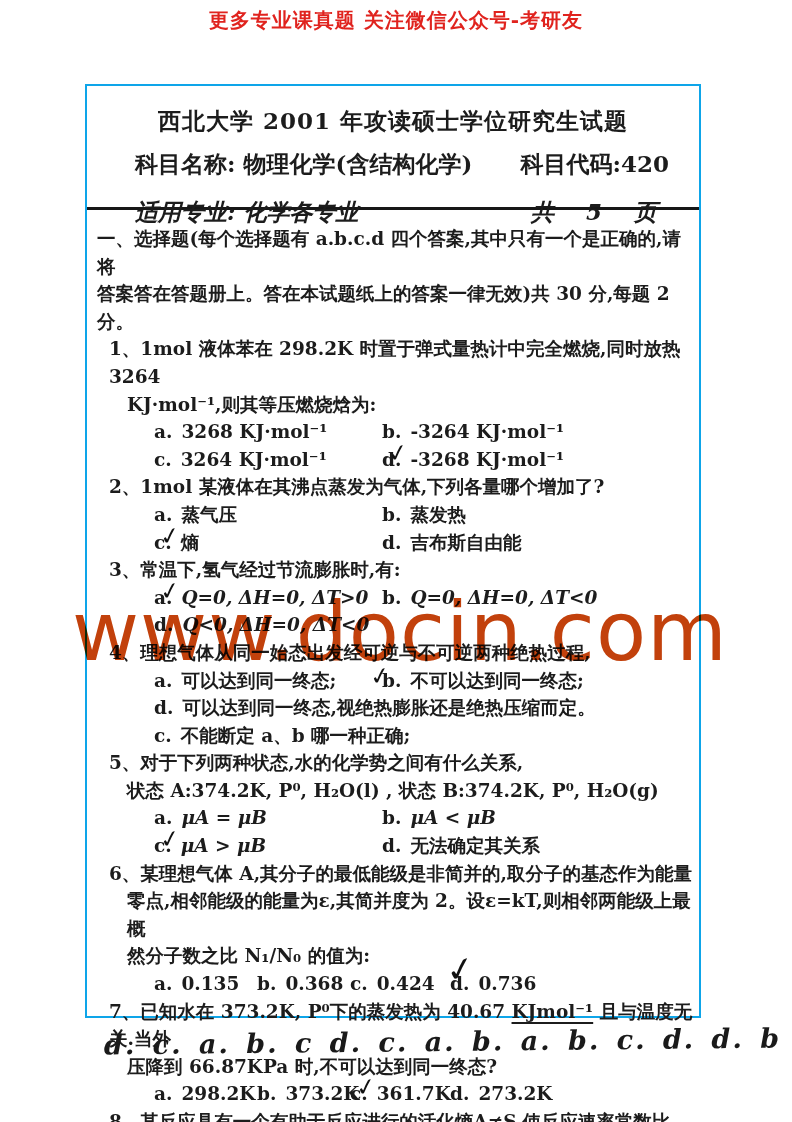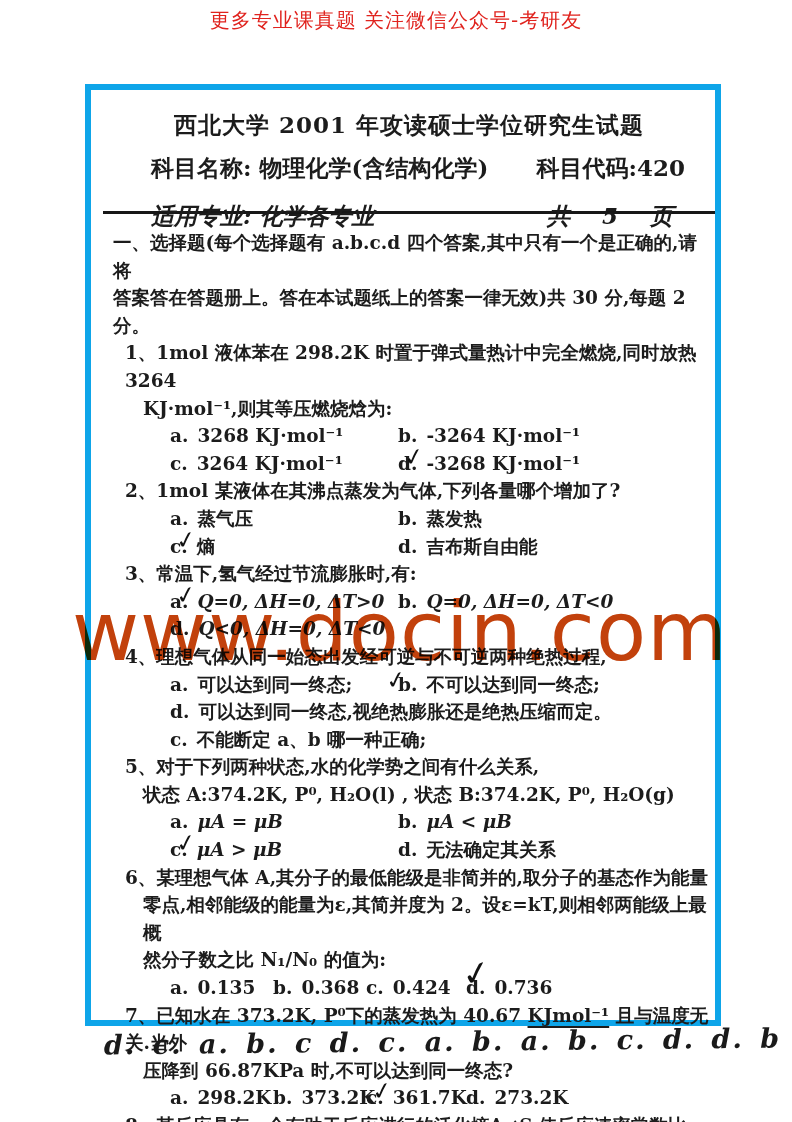--- a/index.html
+++ b/index.html
@@ -8,30 +8,29 @@
     background: #ffffff;
     overflow: hidden;
     position: relative;
     font-family: "DejaVu Serif", "Liberation Serif", serif;
     color: #1c1c1c;
   }
   .banner {
     position: absolute; top: 7px; left: 0; width: 100%;
     text-align: center;
     font-family: "DejaVu Sans", "Liberation Sans", sans-serif;
-    font-weight: normal; font-size: 20px; letter-spacing: 1px;
+    font-weight: bold; font-size: 20px; letter-spacing: 1px;
     color: #e0231e;
   }
   .doc {
     position: absolute; left: 85px; top: 84px;
     width: 612px; height: 930px;
-    border: 6px solid #0ea5e9;
+    border: 2px solid #0ea5e9;
     font-weight: 600;
     background: transparent;
-    padding-left: 12px;
   }
   .doc-header { height: 101px; padding-top: 20px; border-bottom: 3px solid #171717; }
   .title { text-align: center; font-size: 23px; font-weight: 700; letter-spacing: 1px; }
   .hrow {
     display: flex; justify-content: space-between;
     padding: 0 30px 0 48px; font-size: 23px; margin-top: 12px;
   }
   .hrow.second { margin-top: 17px; font-style: italic; }
   .pages { letter-spacing: 12px; }
   .doc-body {

